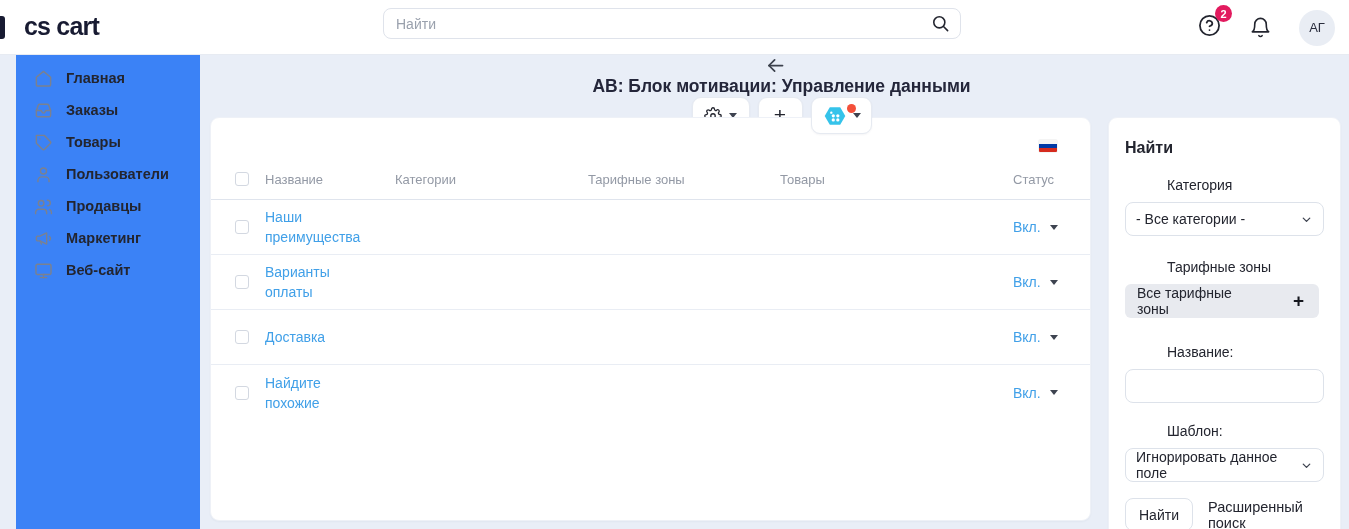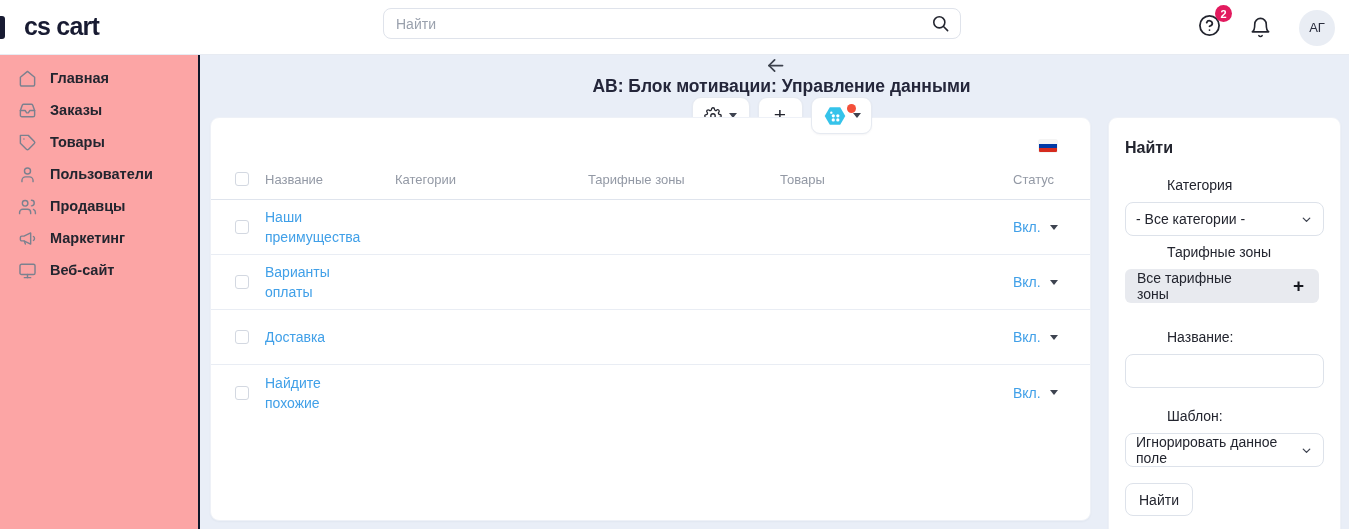--- a/index.html
+++ b/index.html
@@ -25,22 +25,22 @@
   .help-wrap { position:relative; display:flex; cursor:pointer; color:#23252f; }
   .badge { position:absolute; top:-8px; right:-10px; background:#e21a5e; color:#fff; font-size:11px;
            font-weight:700; min-width:17px; height:17px; border-radius:9px; display:flex;
            align-items:center; justify-content:center; padding:0 4px; }
   .bell-wrap { display:flex; cursor:pointer; color:#23252f; }
   .avatar { width:36px; height:36px; border-radius:50%; background:#e9edf4; display:flex;
             align-items:center; justify-content:center; font-size:13px; font-weight:400;
             color:#2a2d3d; cursor:pointer; }
 
   
-  .sidebar { position:absolute; top:55px; left:0; bottom:0; width:200px; background:#fca5a5;
-             border-right:2px solid #0f172a; padding-top:7px; }
+  .sidebar { position:absolute; top:55px; left:16px; bottom:0; width:200px; background:#3b82f6;
+             border-right:5px solid #0f172a; padding-top:7px; }
   .nav-item { display:flex; align-items:center; height:32px; padding-left:17px; gap:13px;
               cursor:pointer; }
   .nav-icon { color:#7b818f; display:flex; width:20px; justify-content:center; }
   .nav-label { font-size:14.5px; font-weight:700; color:#23252f; }
 
   
   .main { position:absolute; top:55px; left:200px; right:0; bottom:0; background:#e9eef7; }
   .page-header { height:62px; display:flex; align-items:center; padding:0 4px 0 18px;flex-direction:column; }
   .back { color:#3c414d; cursor:pointer; display:flex; margin-right:13px; }
   .page-title { font-size:17.5px; font-weight:700; color:#24263a; flex:1; }
@@ -79,21 +79,21 @@
   .status { color:#41a0e8; font-size:14px; display:flex; align-items:center; gap:9px;
             cursor:pointer; justify-self:end; }
 
   
   .panel { flex:1; background:#fff; border-radius:9px; border:1px solid #eef1f7;
            min-height:420px; padding:21px 16px 16px; box-shadow:0 1px 2px rgba(30,40,70,.04); }
   .panel-title { font-size:16px; font-weight:700; color:#23252f; margin-bottom:20px; }
   .field-label { font-size:14px; color:#23252f; margin-bottom:9px;margin-left:42px; }
   .select { height:34px; border:1px solid #dde2ea; border-radius:8px; display:flex;
             align-items:center; justify-content:space-between; padding:0 10px; font-size:14px;
-            color:#23252f; background:#fff; cursor:pointer; margin-bottom:8px; }
+            color:#23252f; background:#fff; cursor:pointer; margin-bottom:23px; }
   .chev { display:flex; color:#3e4350; }
   .zones { height:34px; background:#e8eaef; border-radius:6px; display:flex; align-items:stretch;
            width:calc(100% - 5px); margin-bottom:26px; cursor:pointer; }
   .zones-label { flex:1; display:flex; align-items:center; padding:0 12px; font-size:14px;
                  color:#23252f; }
   .zones-plus { width:41px; display:flex; align-items:center; justify-content:center;
                 font-size:19px; font-weight:700; color:#16181f; cursor:pointer; }
   .text-input { width:100%; height:34px; border:1px solid #dde2ea; border-radius:8px;
                 padding:0 10px; font-size:14px; color:#23252f; outline:none;
                 margin-bottom:20px; font-family:inherit; }
@@ -345,17 +345,18 @@
         <span>Игнорировать данное поле</span>
         <span class="chev">
           <svg width="13" height="13" viewBox="0 0 24 24" fill="none" stroke="currentColor" stroke-width="2.4" stroke-linecap="round" stroke-linejoin="round">
               <polyline points="6 9.5 12 15.5 18 9.5"></polyline>
             </svg>
         </span>
       </div>
 
       <div class="panel-actions">
         <button class="btn">Найти</button>
+        <span class="adv-link">Расширенный поиск</span>
       </div>
     </aside>
 
   </div>
 </div>
 
 </body></html>

